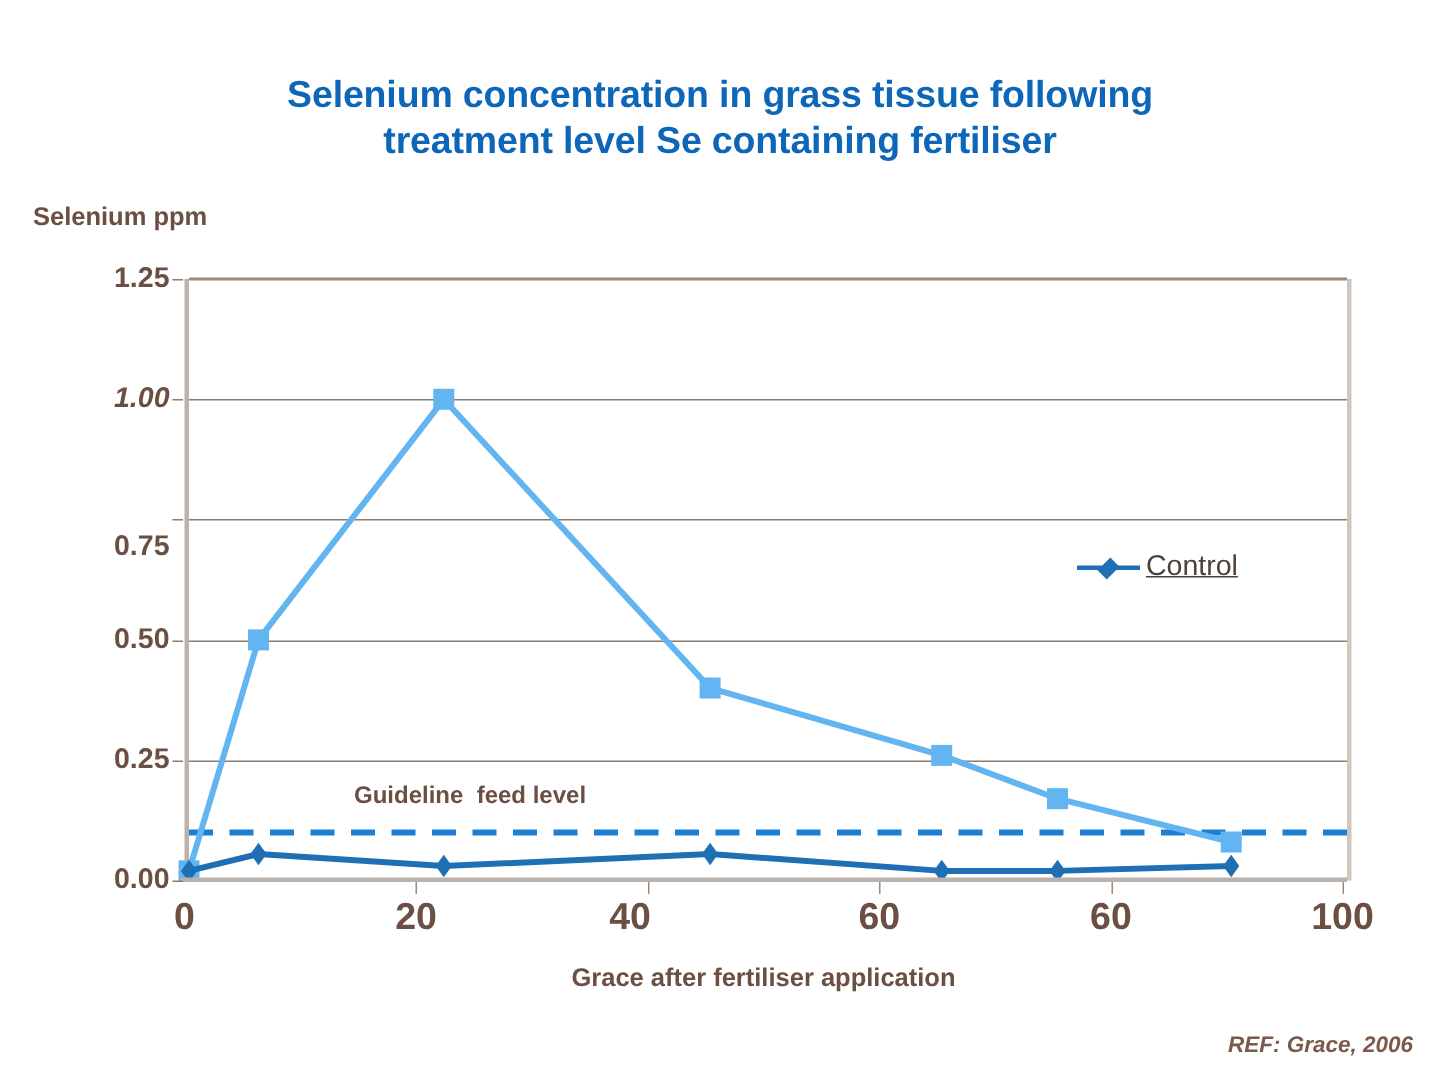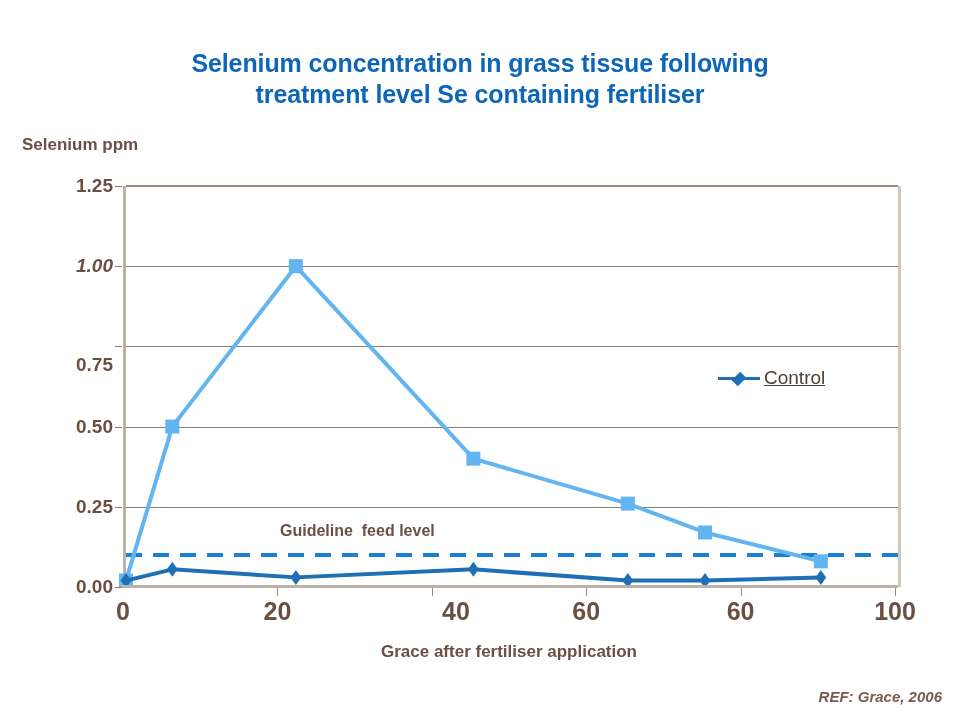--- a/index.html
+++ b/index.html
@@ -124,21 +124,20 @@
     background: #BCB2AA;
   }
   .guideline-label {
     position: absolute;
     left: 236px;
     top: 522px;
     font-size: 16px;
     font-weight: bold;
     color: #6B4F43;
     white-space: pre;
-    margin-left: 44px;
   }
   .legend-box {
     position: absolute;
     left: 712px;
     top: 362px;
     padding: 2px 6px;
   }
   .legend-row {
     display: flex;
     align-items: center;
@@ -229,21 +228,21 @@
       <div class="y-tick-mark" style="top: 346.4px; left: 115px;"></div>
       <div class="y-tick-label" style="top: 266.2px; left: 55px; width: 58px; font-style: italic;">1.00</div>
       <div class="y-tick-mark" style="top: 266.2px; left: 115px;"></div>
       <div class="y-tick-label" style="top: 186px; left: 55px; width: 58px;">1.25</div>
       <div class="y-tick-mark" style="top: 186px; left: 115px;"></div>
     </div>
   <div id="x-tick-layer">
       <div class="x-tick-label" style="left: 123px;">0</div>
       <div class="x-tick-label" style="left: 277.4px;">20</div>
       <div class="x-tick-mark" style="left: 277.4px;"></div>
-      <div class="x-tick-label" style="left: 456px; text-align: right;">40</div>
+      <div class="x-tick-label" style="left: 420px; text-align: right;">40</div>
       <div class="x-tick-mark" style="left: 431.8px;"></div>
       <div class="x-tick-label" style="left: 586.2px;">60</div>
       <div class="x-tick-mark" style="left: 586.2px;"></div>
       <div class="x-tick-label" style="left: 740.6px;">60</div>
       <div class="x-tick-mark" style="left: 740.6px;"></div>
       <div class="x-tick-label" style="left: 895px;">100</div>
       <div class="x-tick-mark" style="left: 895px;"></div>
     </div>
 
   <div class="guideline-label">Guideline  feed level</div>

